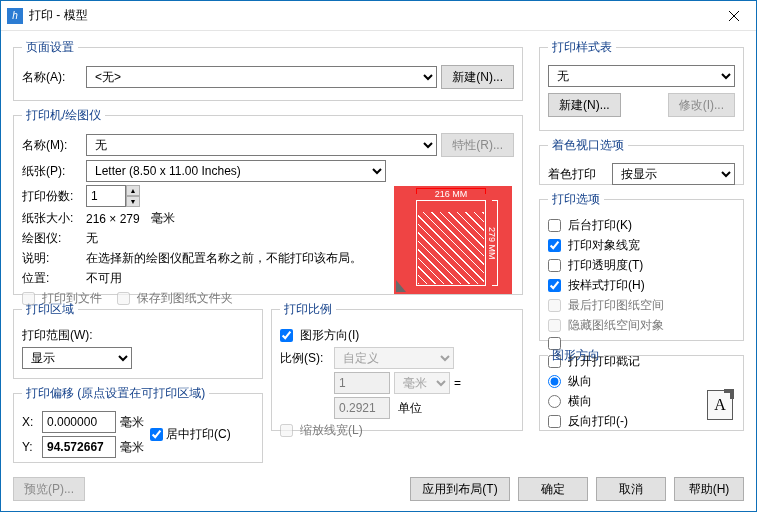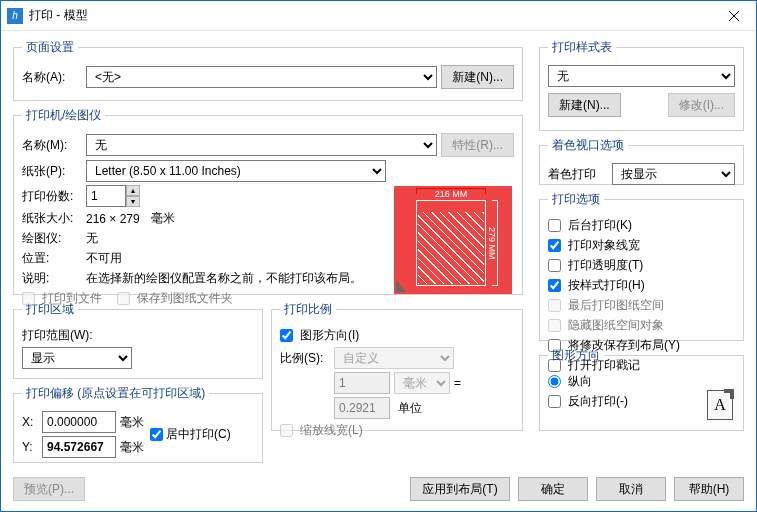--- a/index.html
+++ b/index.html
@@ -102,26 +102,26 @@
       <div class="row">
         <span class="lbl" style="width:60px">纸张大小:</span>
         <span>216 × 279</span>&nbsp;
         <span>毫米</span>
       </div>
       <div class="row">
         <span class="lbl" style="width:60px">绘图仪:</span>
         <span>无</span>
       </div>
       <div class="row">
+        <span class="lbl" style="width:60px">说明:</span>
+        <span>在选择新的绘图仪配置名称之前，不能打印该布局。</span>
+      </div>
+      <div class="row">
         <span class="lbl" style="width:60px">位置:</span>
         <span>不可用</span>
-      </div>
-      <div class="row">
-        <span class="lbl" style="width:60px">说明:</span>
-        <span>在选择新的绘图仪配置名称之前，不能打印该布局。</span>
       </div>
       <div class="row">
         <input type="checkbox" disabled="" id="cbf" style=""><label for="cbf" class="gray">打印到文件</label>
         &nbsp;&nbsp;
         <input type="checkbox" disabled="" id="cbd" style=""><label for="cbd" class="gray">保存到图纸文件夹</label>
       </div>
       <div class="preview">
         <div class="dim-top">216 MM</div>
         <div class="dim-right">279 MM</div>
         <div class="paper">
@@ -232,33 +232,36 @@
       <div class="row">
           <input type="checkbox" disabled="" id="p5" style="">
           <label for="p5" class="gray">最后打印图纸空间</label>
         </div>
       <div class="row">
           <input type="checkbox" disabled="" id="p6" style="">
           <label for="p6" class="gray">隐藏图纸空间对象</label>
         </div>
       <div class="row">
           <input type="checkbox" id="p7" style="">
-          <label for="p7">将修改保存到布局(Y)</label>
         </div>
       <div class="row">
           <input type="checkbox" id="p8" style="">
           <label for="p8">打开打印戳记</label>
         </div>
     </fieldset>
 
     <fieldset class="fs-orient">
       <legend>图形方向</legend>
       <div class="row">
           <input type="radio" name="or" checked="" id="or1" style="">
           <label for="or1">纵向</label>
+        </div>
+      <div class="row">
+          <input type="radio" name="or" id="or2" style="">
+          <label for="or2">横向</label>
         </div>
       <div class="row">
           <input type="checkbox" id="or3" style="">
           <label for="or3">反向打印(-)</label>
         </div>
       <div class="aicon">A</div>
     </fieldset>
   </div>
 
   <div class="footer">

